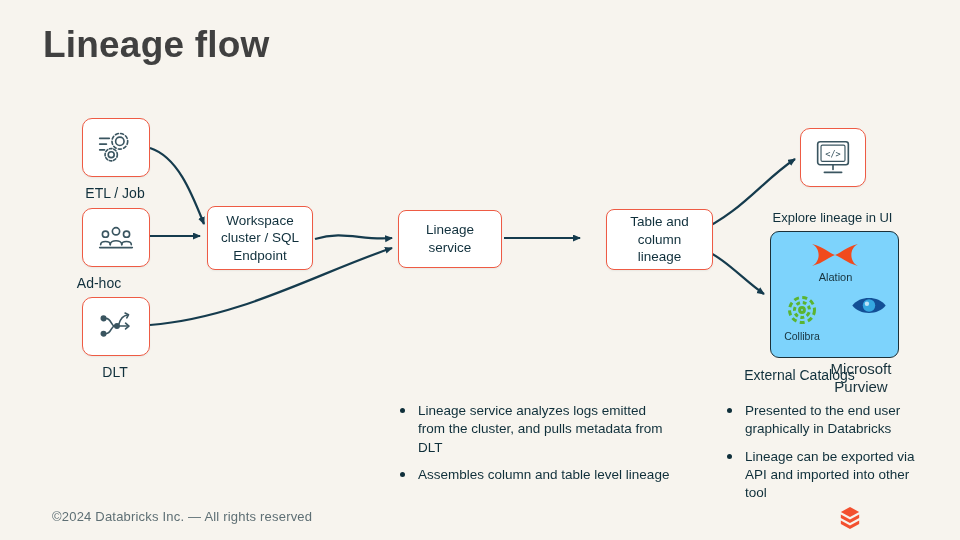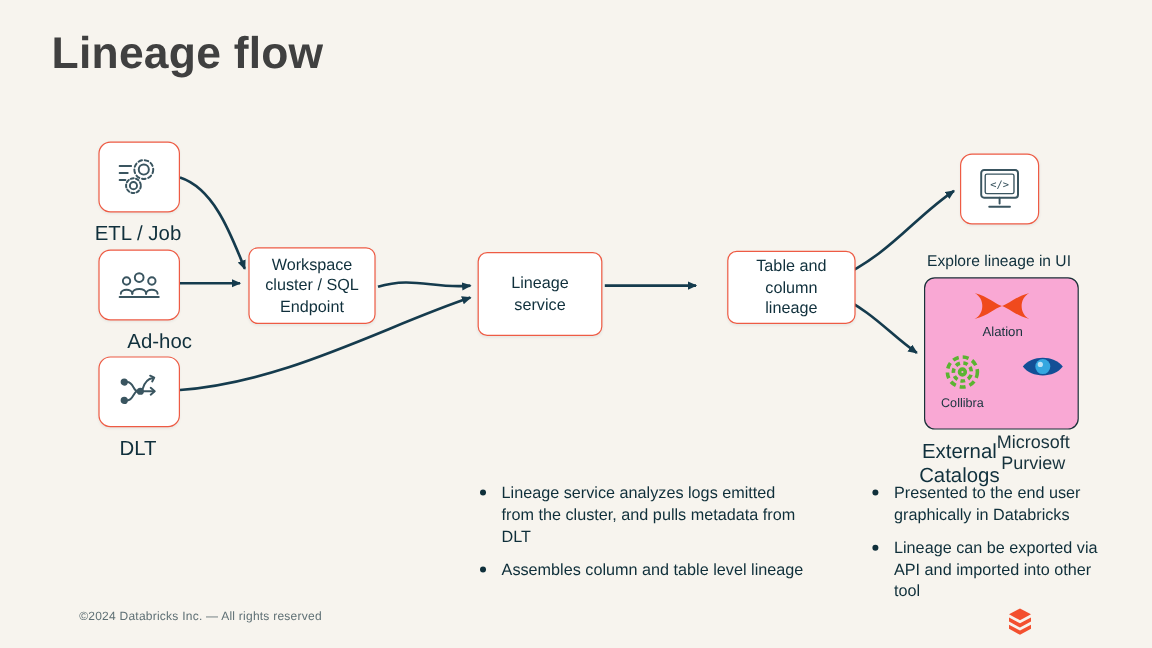--- a/index.html
+++ b/index.html
@@ -19,37 +19,37 @@
     display:flex;align-items:center;justify-content:center;
     box-shadow:0 1px 2px rgba(20,50,60,.06);
   }
   .textbox{
     position:absolute;background:#fff;border:1.6px solid #EE5B44;border-radius:8px;
     display:flex;align-items:center;justify-content:center;text-align:center;
     font-size:13.5px;line-height:1.3;color:#10303C;box-sizing:border-box;
     box-shadow:0 1px 2px rgba(20,50,60,.06);
   }
   .nodelabel{
-    position:absolute;font-size:17px;text-align:center;color:#10303C;
+    position:absolute;font-size:14px;text-align:center;color:#10303C;
   }
   .catalogs{
     position:absolute;left:770px;top:231px;width:129px;height:127px;
-    background:#f9a8d4;border:1.6px solid #1B3139;border-radius:9px;
+    background:#7dd3fc;border:1.6px solid #1B3139;border-radius:9px;
     box-sizing:border-box;
   }
   .cat-item-label{position:absolute;text-align:center;color:#17323C;}
   .bullets-col{position:absolute;display:flex;flex-direction:column;gap:9px;}
   .bullet{display:flex;align-items:flex-start;}
   .bullet .dot{
     flex:0 0 5px;width:5px;height:5px;border-radius:50%;
     background:#0F2F3A;margin:6px 13px 0 0;
   }
   .bullet .txt{font-size:13.5px;line-height:1.36;color:#0F2F3A;}
   .footer{
-    position:absolute;left:66px;top:509px;font-size:10px;color:#5E6F74;letter-spacing:.2px;
+    position:absolute;left:52px;top:509px;font-size:13px;color:#5E6F74;letter-spacing:.2px;
   }
   .footer-logo{position:absolute;left:839px;top:505px;}
 </style>
 </head>
 <body>
 
 <div class="slide">
 
   <h1 class="title">Lineage flow</h1>
 
@@ -91,42 +91,42 @@
         <circle cx="13" cy="20" r="3.2"></circle>
         <path d="M8,31 c0,-4.5 10,-4.5 10,0"></path>
         <circle cx="24" cy="17" r="3.8"></circle>
         <path d="M18,31 c0,-5.5 12,-5.5 12,0"></path>
         <circle cx="35" cy="20" r="3.2"></circle>
         <path d="M30,31 c0,-4.5 10,-4.5 10,0"></path>
         <path d="M7,34 H41"></path>
       </g>
     </svg>
   </div>
-  <div class="nodelabel" style="left:70px;top:275px;width:90px;text-align:right;">Ad-hoc</div>
+  <div class="nodelabel" style="left:54px;top:275px;width:90px;">Ad-hoc</div>
 
   <div class="iconbox" style="left:82px;top:297px;">
     <svg width="46" height="46" viewBox="0 0 48 48">
       <g fill="none" stroke="#3A5560" stroke-width="1.7" stroke-linecap="round" stroke-linejoin="round">
         <circle cx="11" cy="15" r="2.3" fill="#3A5560"></circle>
         <circle cx="11" cy="31" r="2.3" fill="#3A5560"></circle>
         <circle cx="25" cy="23" r="2.3" fill="#3A5560"></circle>
         <path d="M13.5,15 C19,15 19,23 22.5,23"></path>
         <path d="M13.5,31 C19,31 19,23 22.5,23"></path>
         <path d="M27.5,23 H37"></path>
         <path d="M34,20 l3.5,3 -3.5,3"></path>
         <path d="M27,21 C29,14 32,12 36,11.5"></path>
         <path d="M33.5,9.5 l3.6,1.6 -1.8,3.4"></path>
       </g>
     </svg>
   </div>
   <div class="nodelabel" style="left:70px;top:364px;width:90px;">DLT</div>
 
   <div class="textbox" style="left:207px;top:206px;width:106px;height:64px;padding:4px 0;">Workspace cluster / SQL Endpoint</div>
 
-  <div class="textbox" style="left:398px;top:210px;width:104px;height:70px;padding:4px 20px;">Lineage service</div>
+  <div class="textbox" style="left:398px;top:210px;width:104px;height:58px;padding:4px 20px;">Lineage service</div>
 
   <div class="textbox" style="left:586px;top:209px;width:107px;height:61px;padding:4px 16px;margin-left:20px;">Table and column lineage</div>
 
   <div class="iconbox" style="left:800px;top:128px;width:64px;height:57px;">
     <svg width="46" height="46" viewBox="0 0 48 48">
       <g fill="none" stroke="#3A5560" stroke-width="1.7" stroke-linecap="round">
         <rect x="8" y="7" width="32" height="24" rx="2.5"></rect>
         <rect x="11.5" y="10.5" width="25" height="17" rx="1.5" stroke-width="1.2"></rect>
         <path d="M24,31 v5"></path>
         <path d="M15,39 h18"></path>

